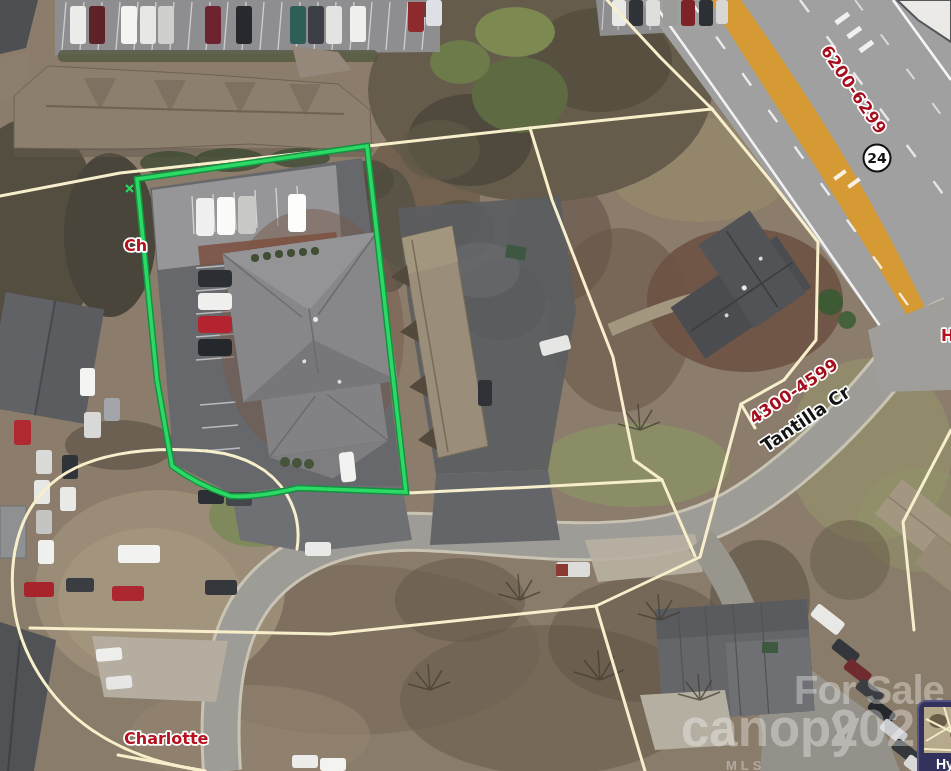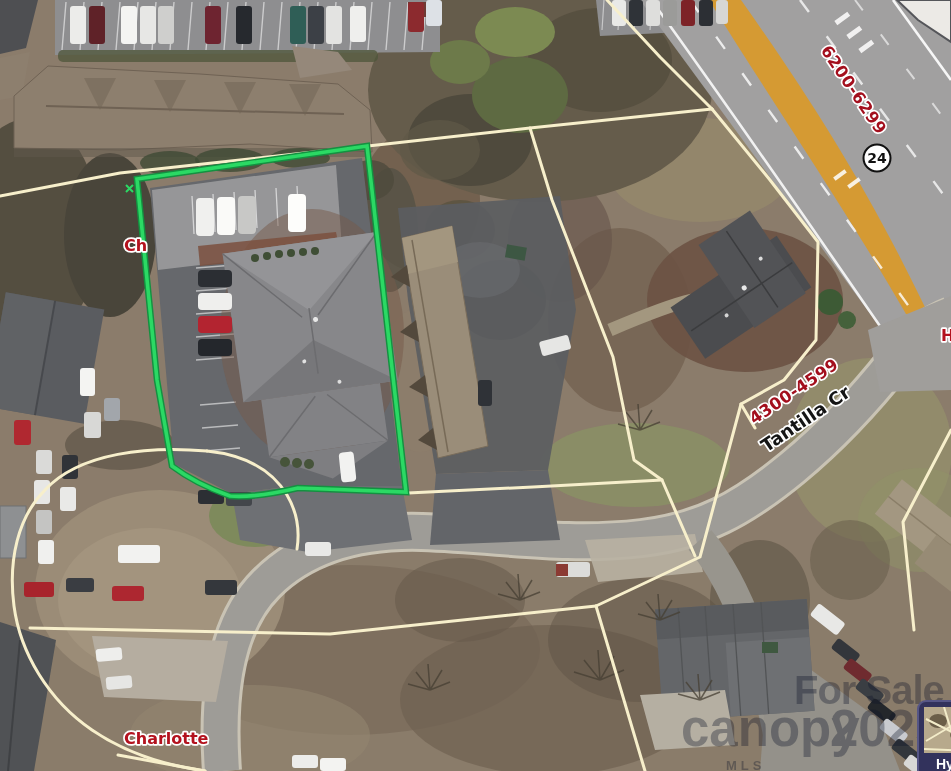--- a/index.html
+++ b/index.html
@@ -8,21 +8,21 @@
   #scene{position:absolute;left:0;top:0;}
   
   .lbl{font-family:"DejaVu Sans",sans-serif;font-weight:bold;
        paint-order:stroke;stroke:#ffffff;stroke-width:3.4px;stroke-linejoin:round;}
   .lbl-red{fill:#b3121e;font-size:16px;}
   .lbl-range{fill:#a30f1d;font-size:16.5px;letter-spacing:.5px;}
   .lbl-street{fill:#141414;font-size:18px;}
   .lbl-shield{fill:#111;font-size:14px;font-weight:bold;stroke:none;}
   
   #wm{position:absolute;left:680px;top:666px;width:271px;height:105px;
-      color:#0f172a;opacity:.34;font-family:"Liberation Sans",sans-serif;
+      color:#ffffff;opacity:.34;font-family:"Liberation Sans",sans-serif;
       font-weight:bold;pointer-events:none;}
   #wm .w1{position:absolute;left:114px;top:2px;font-size:40px;letter-spacing:-1px;white-space:nowrap;}
   #wm .w2{position:absolute;left:1px;top:33px;font-size:51px;letter-spacing:0;white-space:nowrap;}
   #wm .w3{position:absolute;left:150px;top:33px;font-size:51px;white-space:nowrap;}
   #wm .w4{position:absolute;left:46px;top:92px;font-size:13px;letter-spacing:4px;}
   
   #inset{position:absolute;left:917px;top:700px;width:60px;height:80px;
          background:#32325c;border-radius:9px 0 0 0;border-top:2px solid #565686;
          border-left:2px solid #565686;box-sizing:border-box;}
   #inset .thumb{position:absolute;left:5px;top:5px;width:48px;height:46px;overflow:hidden;}

